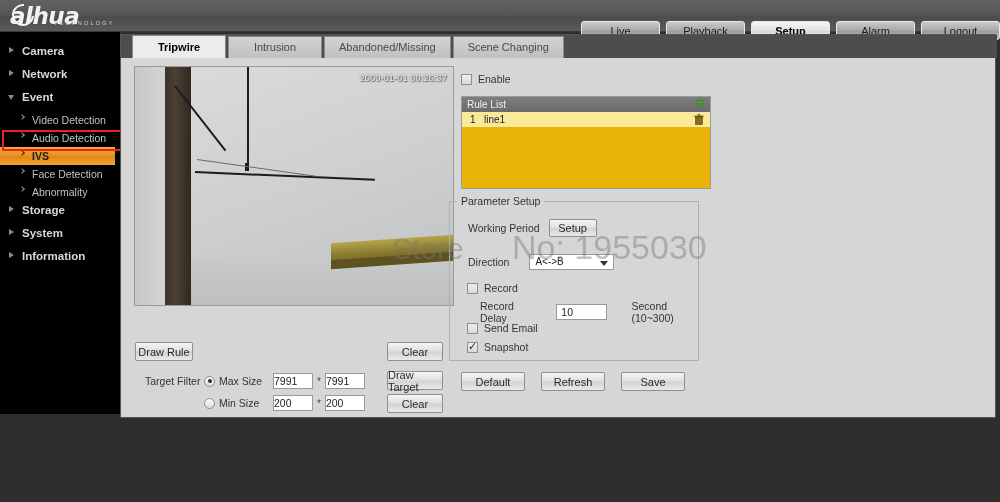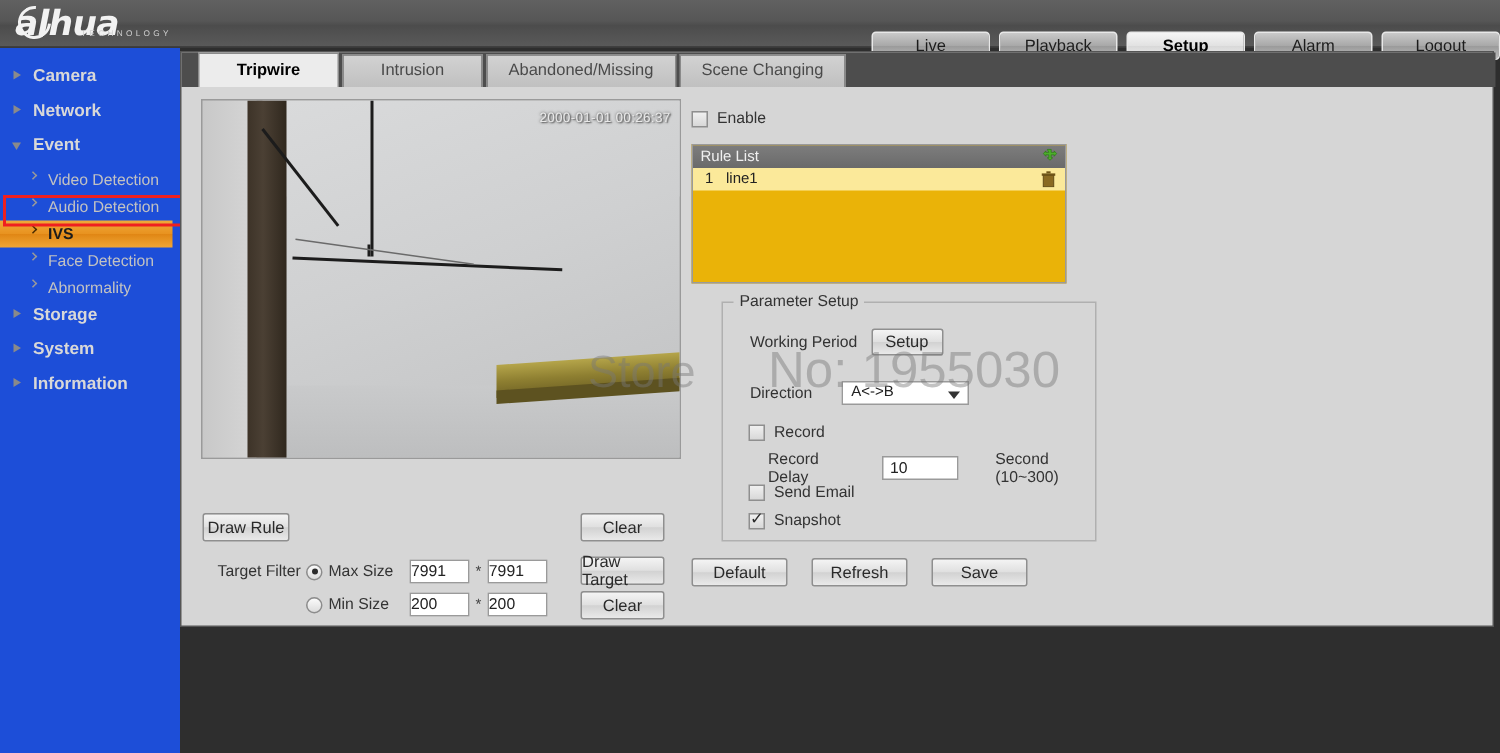--- a/index.html
+++ b/index.html
@@ -62,22 +62,22 @@
     font-family: "Liberation Sans", sans-serif;
   }
   .navbtn.active {
     background: linear-gradient(to bottom, #f5f5f5 0%, #e2e2e2 50%, #d8d8d8 51%, #eeeeee 100%);
     color: #000; font-weight: bold;
   }
 
   
   .sidebar {
     position: absolute; left: 0; top: 32px;
-    width: 120px; height: 470px;
-    background: #1d4ed8;
+    width: 120px; height: 382px;
+    background: #000000;
     padding-top: 10px;
   }
   .menu-top {
     position: relative;
     height: 18px; line-height: 18px;
     padding-left: 22px;
     font-size: 11.5px; font-weight: bold;
     color: #d8d8d8; cursor: pointer;
     margin-bottom: 5px;
   }
@@ -289,21 +289,21 @@
     position: relative; padding-left: 8px;
     cursor: pointer;
   }
   .rl-row .idx { display: inline-block; width: 14px; }
   .trash-icon {
     position: absolute; right: 6px; top: 2px;
     width: 10px; height: 11px; cursor: pointer;
   }
 
   .fieldset {
-    position: absolute; left: 360px; top: 166px;
+    position: absolute; left: 328px; top: 166px;
     width: 250px; height: 160px;
     border: 1px solid #b0b0b0;
   }
   .legend {
     position: absolute; left: 7px; top: -7px;
     background: #d6d6d6; padding: 0 4px;
     font-size: 10.5px; color: #333;
   }
   .wp-row { position: absolute; left: 18px; top: 17px; display: flex; align-items: center; gap: 9px; }
   .setupbtn { width: 48px; height: 18px; }

